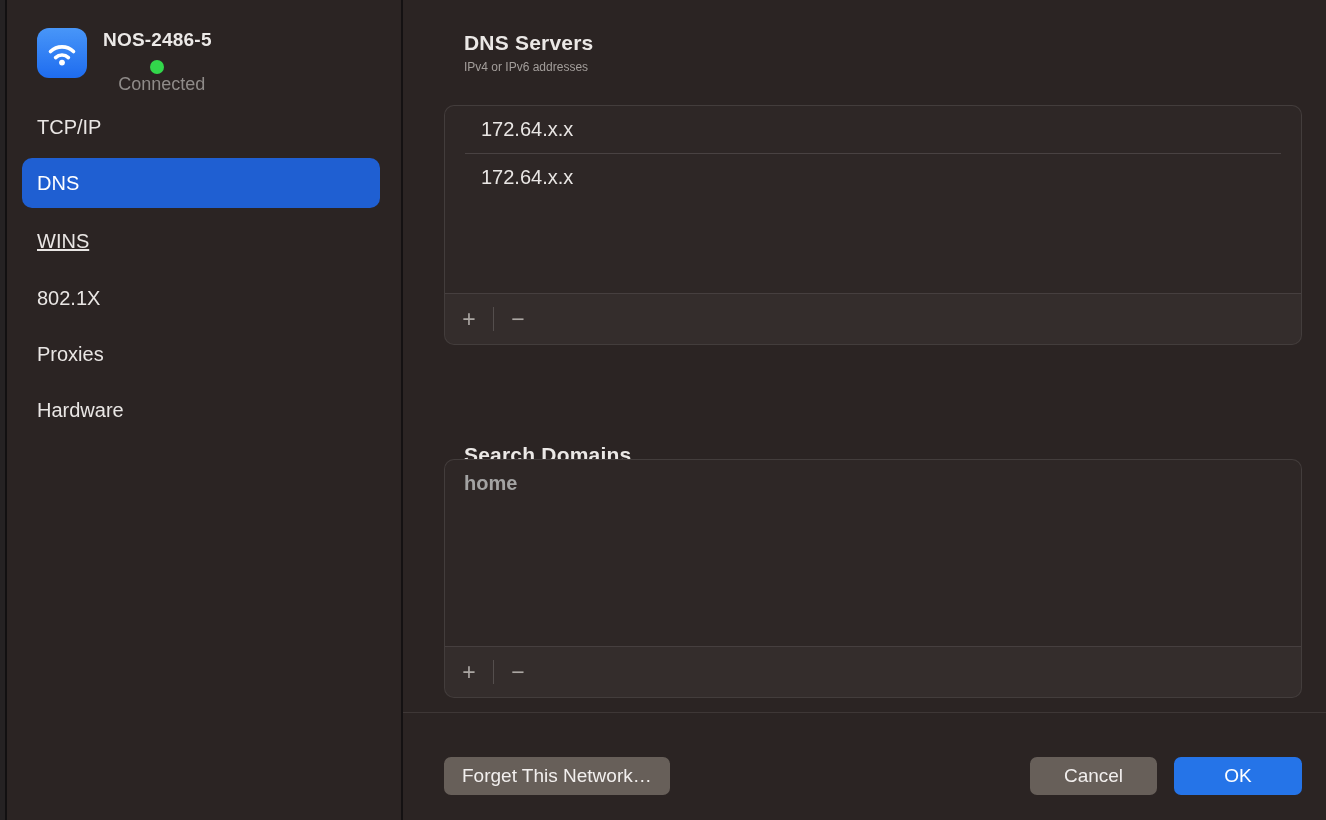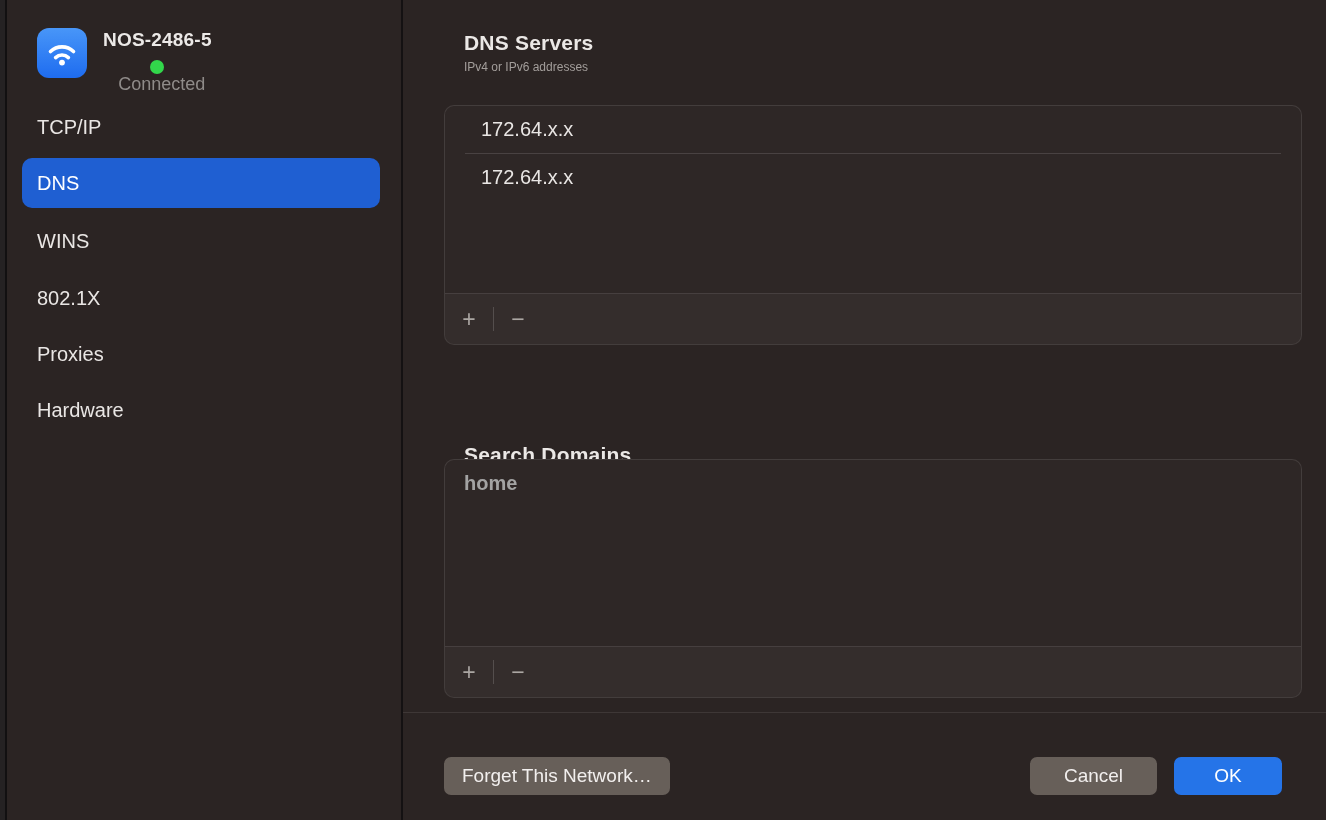--- a/index.html
+++ b/index.html
@@ -51,21 +51,21 @@
   .lb-row.domain{padding-left:19px;color:#a3a3a3;font-weight:bold;}
   .lb-sep{height:1px;margin:0 20px;background:rgba(255,255,255,.13);}
   .lb-footer{position:absolute;left:0;right:0;bottom:0;height:51px;background:rgba(255,255,255,.032);border-top:1px solid rgba(255,255,255,.09);display:flex;align-items:center;}
   .pm-btn{width:48px;height:100%;display:flex;align-items:center;justify-content:center;font-size:23px;color:#aba6a3;cursor:default;}
   .pm-sep{width:1px;height:24px;background:rgba(255,255,255,.16);}
   .footer-rule{position:absolute;left:0;top:712px;width:923px;height:1px;background:rgba(255,255,255,.09);}
   .btn{position:absolute;top:757px;height:38px;border:none;border-radius:7px;font-family:inherit;font-size:19px;color:#f2efee;display:flex;align-items:center;justify-content:center;cursor:default;}
   .btn.gray{background:var(--button-gray);text-align:center;}
   .btn.forget{left:41px;padding:0 18px;}
   .btn.cancel{left:627px;width:127px;}
-  .btn.ok{left:771px;width:108px;background:var(--ok-blue);color:#ffffff;}
+  .btn.ok{left:771px;width:128px;background:var(--ok-blue);color:#ffffff;}
 </style>
 </head>
 <body>
 
 <div class="edge-strip"></div>
 
 <div class="sidebar">
   <div class="net-header">
     <div class="wifi-badge">
       <svg width="38" height="38" viewBox="0 0 38 38" aria-hidden="true">
@@ -79,21 +79,21 @@
       <div class="net-status">
         <span class="status-dot"></span>
         <span class="status-text">Connected</span>
       </div>
     </div>
   </div>
 
   <div class="nav">
     <div class="nav-item">TCP/IP</div>
     <div class="nav-item selected">DNS</div>
-    <div class="nav-item gap" style="margin-top:8px;">WINS</div>
+    <div class="nav-item gap" style="margin-top:8px;text-decoration:underline;">WINS</div>
     <div class="nav-item" style="margin-top:7px;">802.1X</div>
     <div class="nav-item" style="margin-top:5px;">Proxies</div>
     <div class="nav-item" style="margin-top:4px;">Hardware</div>
   </div>
 </div>
 
 <div class="sidebar-divider"></div>
 
 <div class="main">
 

